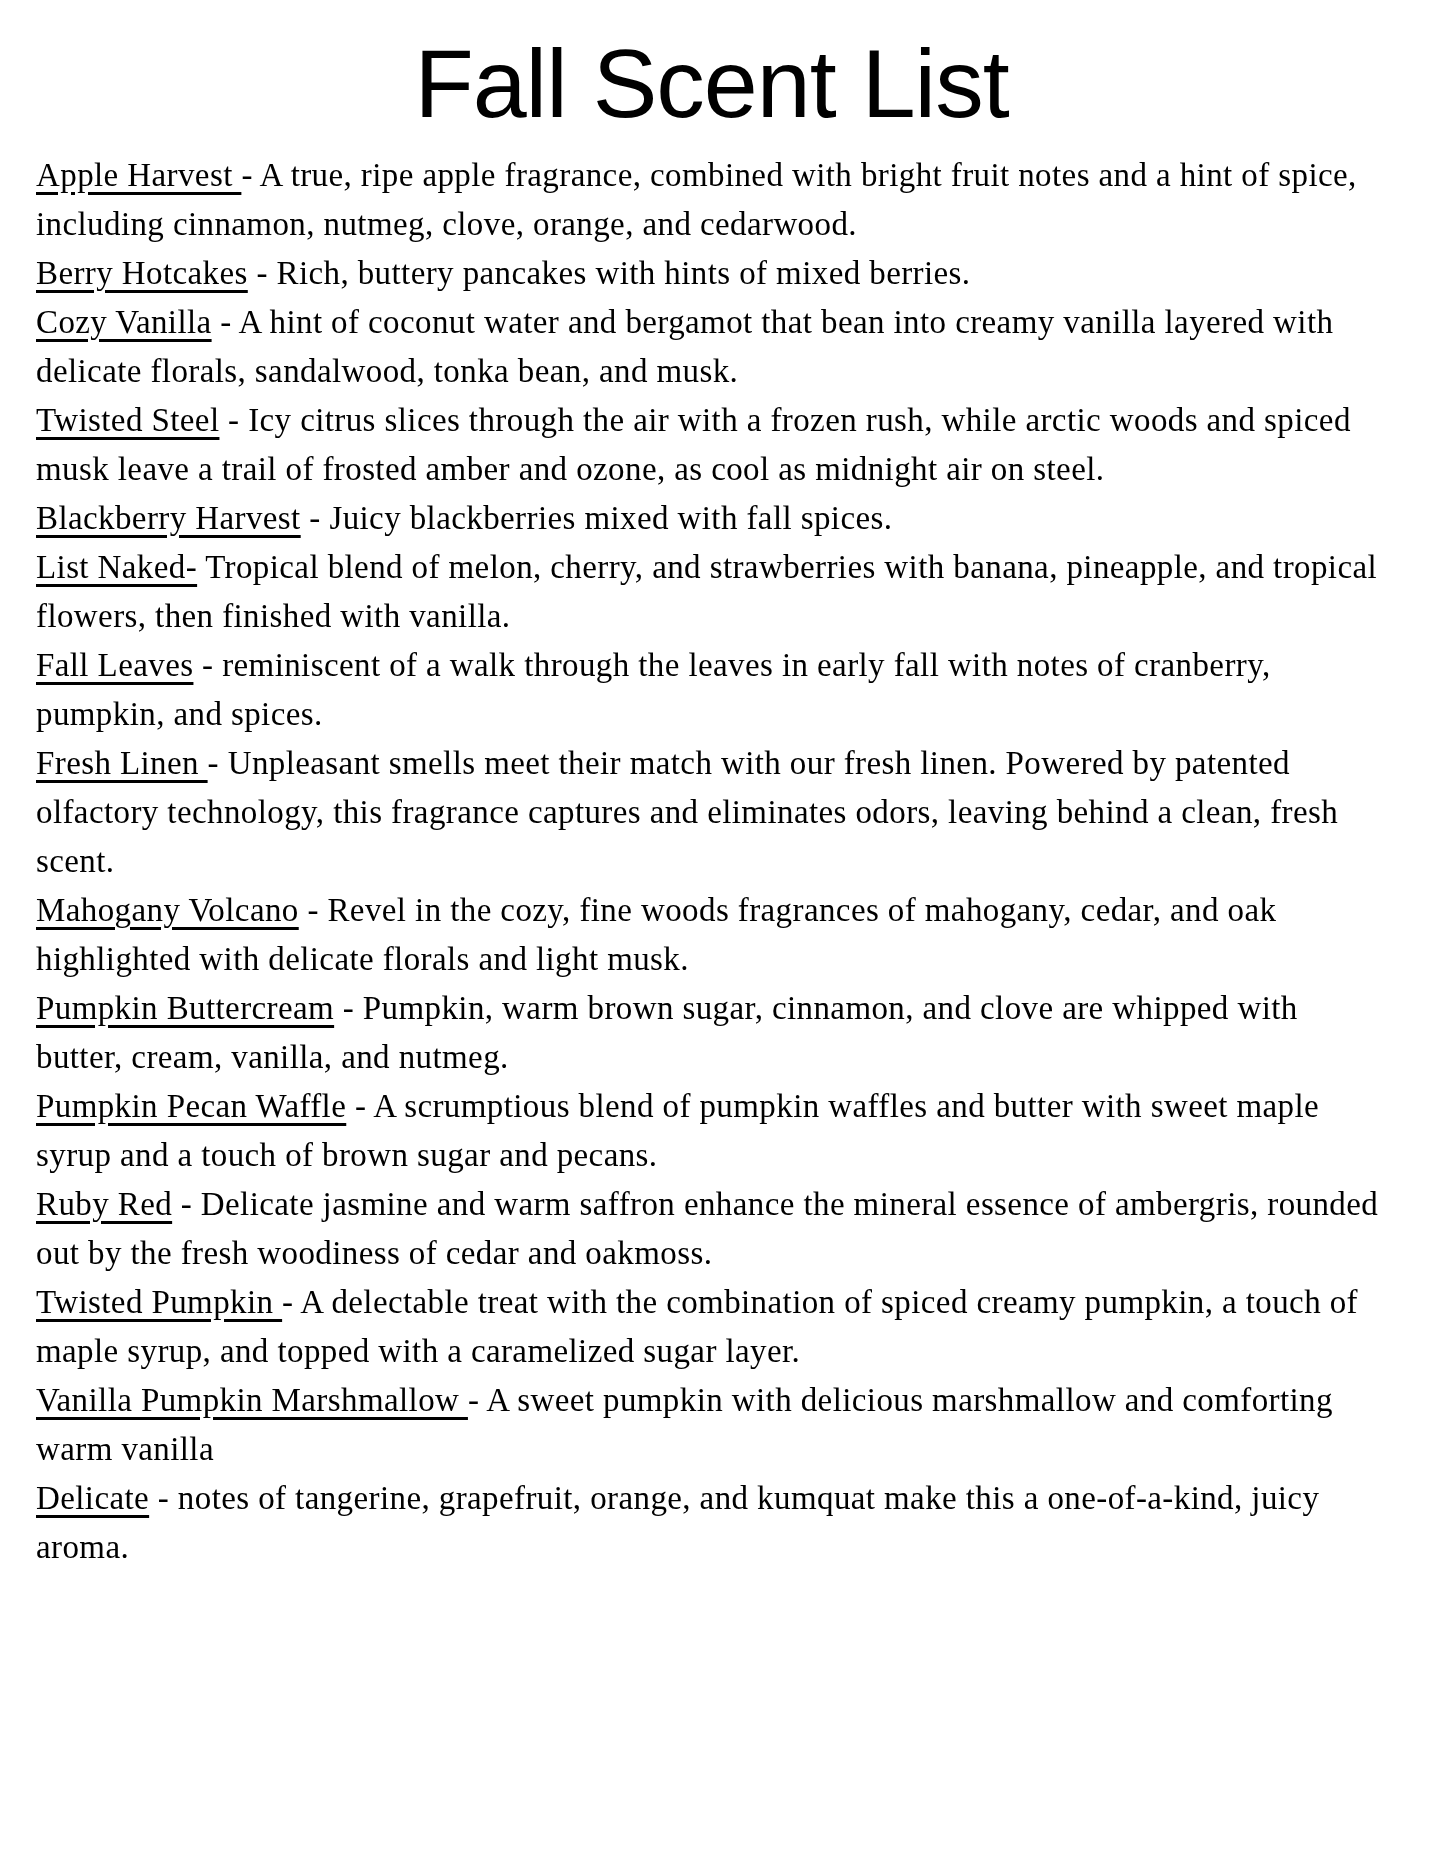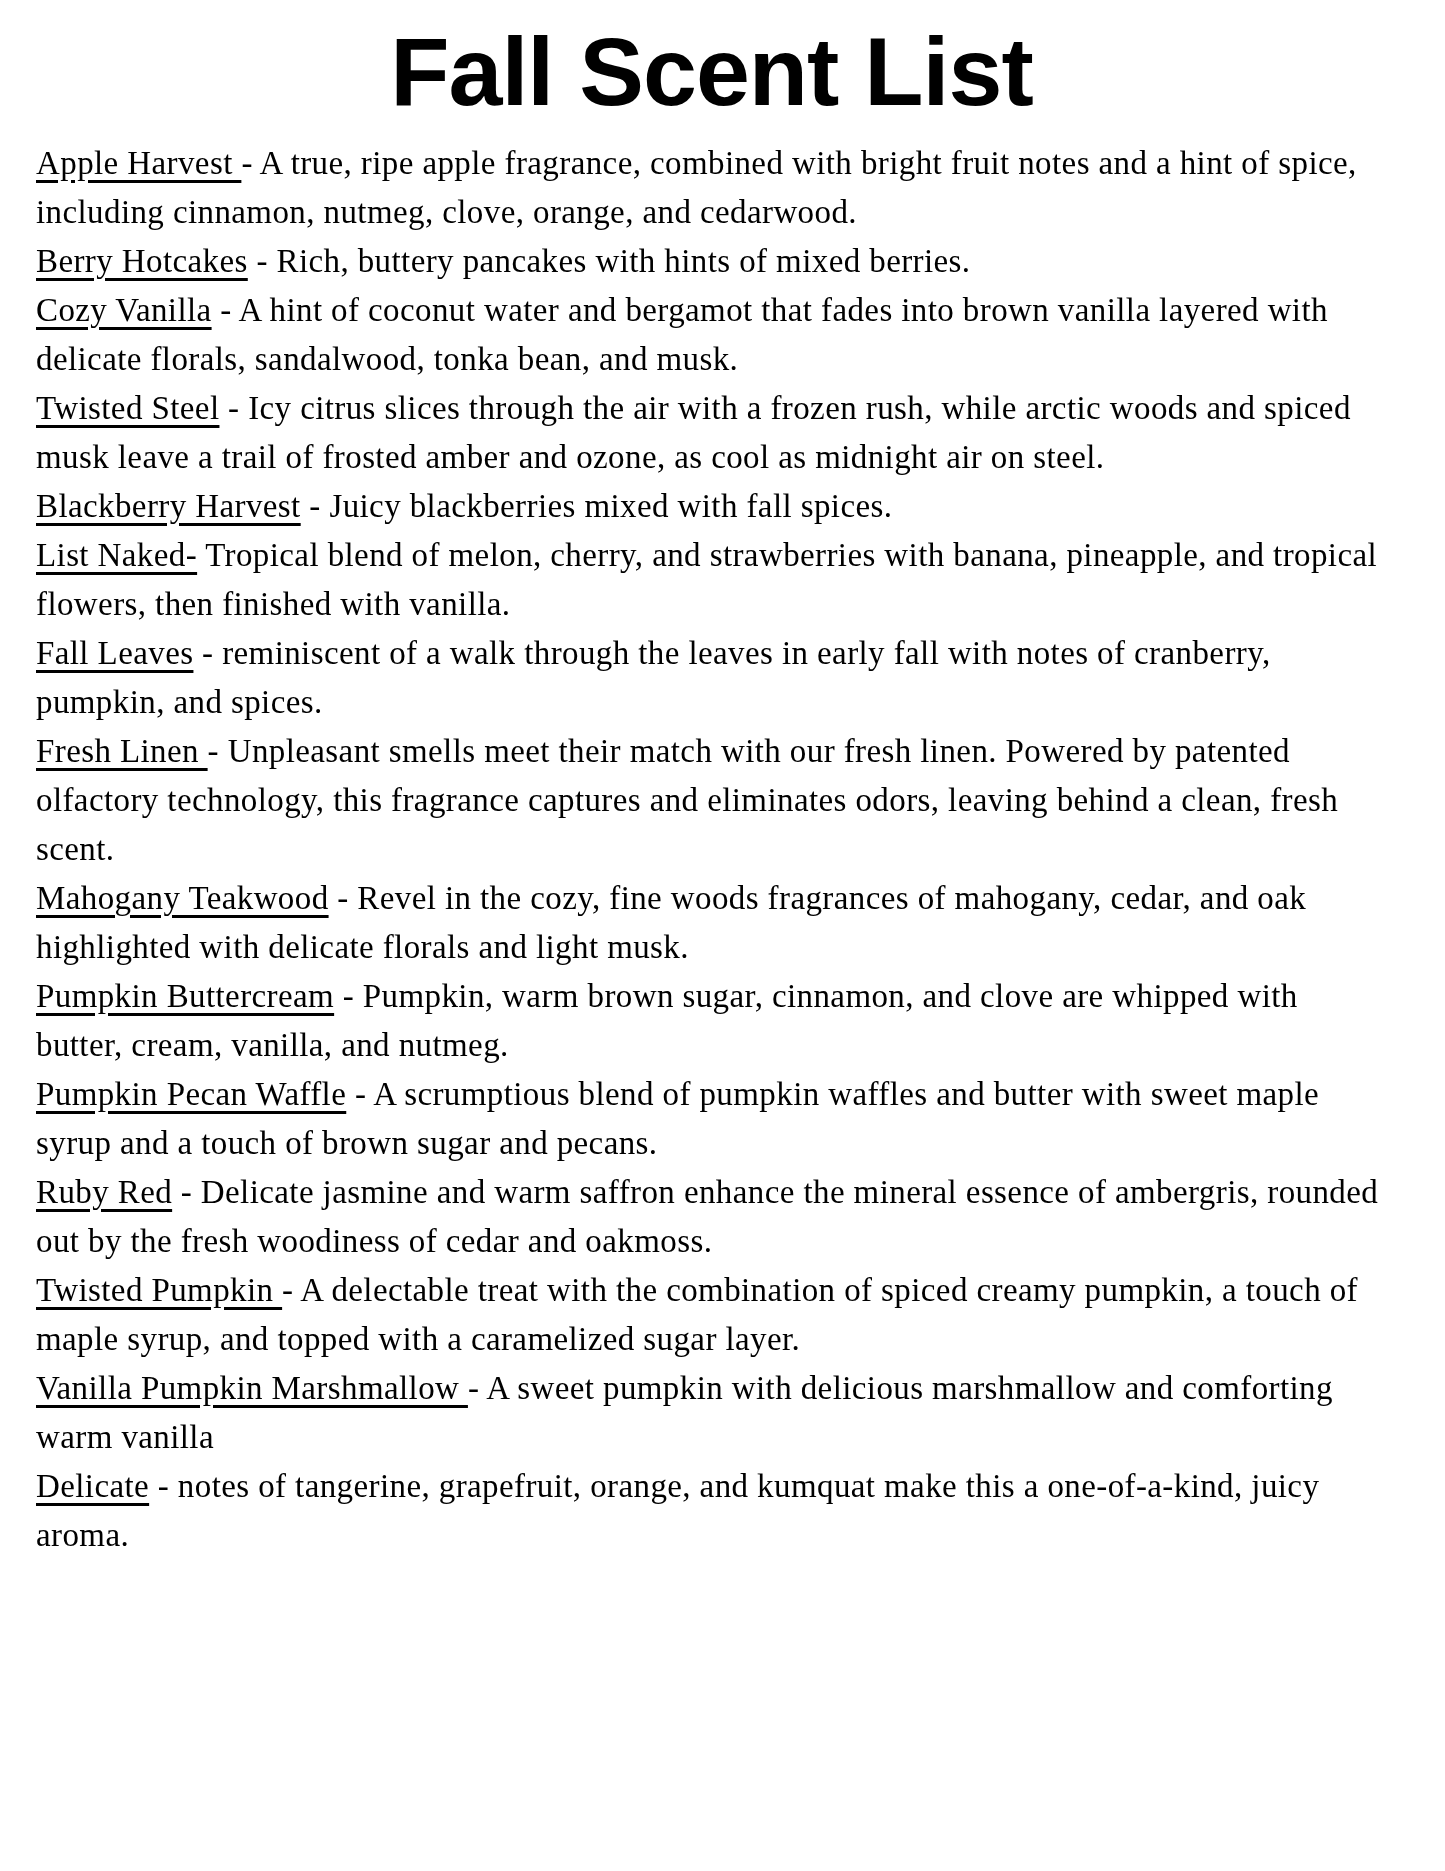--- a/index.html
+++ b/index.html
@@ -12,25 +12,25 @@
     width: 1445px;
     height: 1871px;
     box-sizing: border-box;
     background: #ffffff;
     color: #000000;
     font-family: "Liberation Sans", "DejaVu Sans", sans-serif;
     padding: 10px 58px 0 36px;
     overflow: hidden;
   }
   .title {
-    margin: 8px 0 12px 0;
+    margin: 20px 0 12px 0;
     text-align: center;
     font-size: 97px;
     line-height: 1.12;
-    font-weight: 700;
+    font-weight: 400;
     letter-spacing: -1px;
     color: #000000;
   }
   .scent-list {
     font-size: 33px;
     line-height: 49px;
     letter-spacing: 0.4px;
     font-weight: 400;
     font-family: Liberation Serif, serif;
   }
@@ -45,27 +45,27 @@
   }
 </style>
 </head>
 <body>
 
 <div class="page">
   <h1 class="title">Fall Scent List</h1>
   <div class="scent-list">
       <p class="entry"><span class="scent-name">Apple Harvest </span><span class="scent-separator">- </span><span class="scent-description">A true, ripe apple fragrance, combined with bright fruit notes and a hint of spice, including cinnamon, nutmeg, clove, orange, and cedarwood.</span></p>
       <p class="entry"><span class="scent-name">Berry Hotcakes</span><span class="scent-separator"> - </span><span class="scent-description">Rich, buttery pancakes with hints of mixed berries.</span></p>
-      <p class="entry"><span class="scent-name">Cozy Vanilla</span><span class="scent-separator"> - </span><span class="scent-description">A hint of coconut water and bergamot that fades into brown vanilla layered with delicate florals, sandalwood, tonka bean, and musk.</span></p>
+      <p class="entry"><span class="scent-name">Cozy Vanilla</span><span class="scent-separator"> - </span><span class="scent-description">A hint of coconut water and bergamot that bean into creamy vanilla layered with delicate florals, sandalwood, tonka bean, and musk.</span></p>
       <p class="entry"><span class="scent-name">Twisted Steel</span><span class="scent-separator"> - </span><span class="scent-description">Icy citrus slices through the air with a frozen rush, while arctic woods and spiced musk leave a trail of frosted amber and ozone, as cool as midnight air on steel.</span></p>
       <p class="entry"><span class="scent-name">Blackberry Harvest</span><span class="scent-separator"> - </span><span class="scent-description">Juicy blackberries mixed with fall spices.</span></p>
       <p class="entry"><span class="scent-name">List Naked-</span><span class="scent-separator"> </span><span class="scent-description">Tropical blend of melon, cherry, and strawberries with banana, pineapple, and tropical flowers, then finished with vanilla.</span></p>
       <p class="entry"><span class="scent-name">Fall Leaves</span><span class="scent-separator"> - </span><span class="scent-description">reminiscent of a walk through the leaves in early fall with notes of cranberry, pumpkin, and spices.</span></p>
       <p class="entry"><span class="scent-name">Fresh Linen </span><span class="scent-separator">- </span><span class="scent-description">Unpleasant smells meet their match with our fresh linen. Powered by patented olfactory technology, this fragrance captures and eliminates odors, leaving behind a clean, fresh scent.</span></p>
-      <p class="entry"><span class="scent-name">Mahogany Teakwood</span><span class="scent-separator"> - </span><span class="scent-description">Revel in the cozy, fine woods fragrances of mahogany, cedar, and oak highlighted with delicate florals and light musk.</span></p>
+      <p class="entry"><span class="scent-name">Mahogany Volcano</span><span class="scent-separator"> - </span><span class="scent-description">Revel in the cozy, fine woods fragrances of mahogany, cedar, and oak highlighted with delicate florals and light musk.</span></p>
       <p class="entry"><span class="scent-name">Pumpkin Buttercream</span><span class="scent-separator"> - </span><span class="scent-description">Pumpkin, warm brown sugar, cinnamon, and clove are whipped with butter, cream, vanilla, and nutmeg.</span></p>
       <p class="entry"><span class="scent-name">Pumpkin Pecan Waffle</span><span class="scent-separator"> - </span><span class="scent-description">A scrumptious blend of pumpkin waffles and butter with sweet maple syrup and a touch of brown sugar and pecans.</span></p>
       <p class="entry"><span class="scent-name">Ruby Red</span><span class="scent-separator"> - </span><span class="scent-description">Delicate jasmine and warm saffron enhance the mineral essence of ambergris, rounded out by the fresh woodiness of cedar and oakmoss.</span></p>
       <p class="entry"><span class="scent-name">Twisted Pumpkin </span><span class="scent-separator">- </span><span class="scent-description">A delectable treat with the combination of spiced creamy pumpkin, a touch of maple syrup, and topped with a caramelized sugar layer.</span></p>
       <p class="entry"><span class="scent-name">Vanilla Pumpkin Marshmallow </span><span class="scent-separator">- </span><span class="scent-description">A sweet pumpkin with delicious marshmallow and comforting warm vanilla</span></p>
       <p class="entry"><span class="scent-name">Delicate</span><span class="scent-separator"> - </span><span class="scent-description">notes of tangerine, grapefruit, orange, and kumquat make this a one-of-a-kind, juicy aroma.</span></p>
     </div>
 </div>
 
 </body></html>

